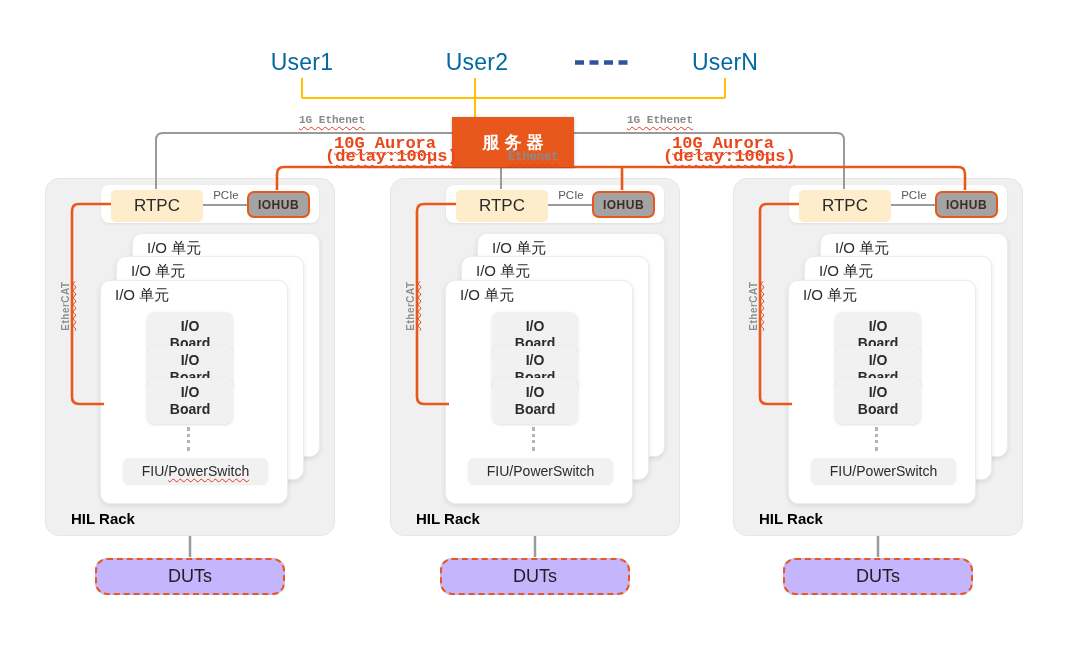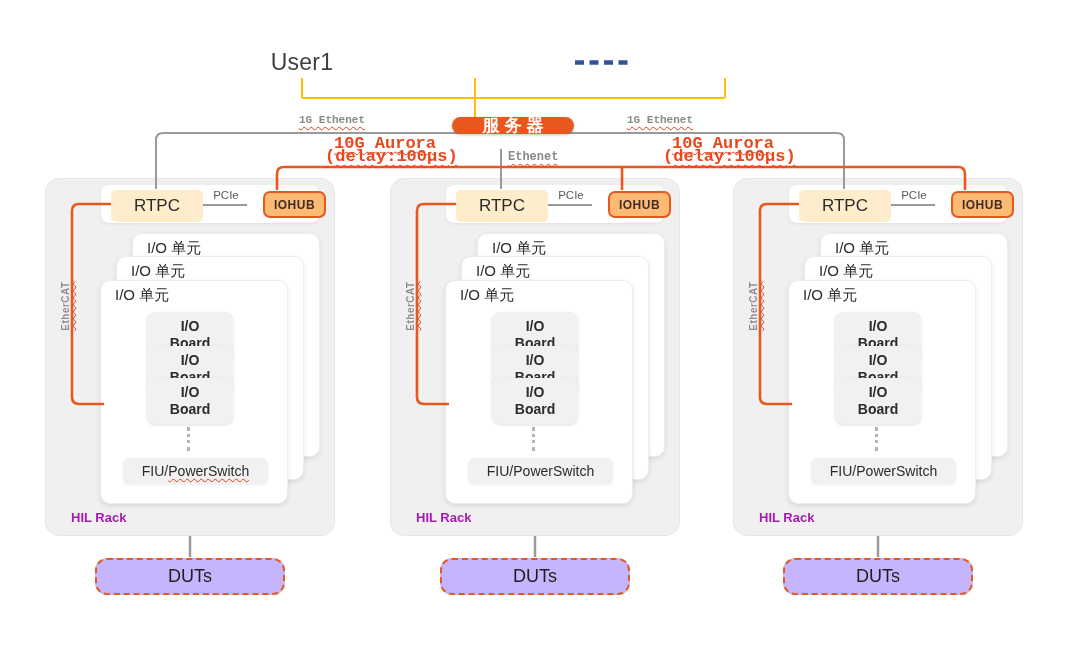--- a/index.html
+++ b/index.html
@@ -2,33 +2,33 @@
 <html><head>
 <meta charset="utf-8">
 <style>
   * { margin:0; padding:0; box-sizing:border-box; }
   html,body { background:#ffffff; }
   body { font-family:"Liberation Sans", sans-serif; }
   #canvas { position:relative; width:1080px; height:656px; background:#ffffff; overflow:hidden; }
 
   
   .user-label { position:absolute; top:49px; width:120px; text-align:center;
-    font-size:23px; color:#404040; letter-spacing:0.2px; }
+    font-size:23px; color:#0369a1; letter-spacing:0.2px; }
 
   
   .lbl { position:absolute; z-index:5; font-weight:bold; text-align:center;font-family:Liberation Mono, monospace; }
   .lbl-gray { color:#8a8a8a; font-size:11px; }
   .lbl-red  { color:#e8481c; font-size:17px; line-height:13px; }
   .wavy { text-decoration:underline; text-decoration-style:wavy;
           text-decoration-color:#e03c1e; text-decoration-thickness:1px;
           text-underline-offset:3px; }
 
   
-  .server { position:absolute; left:452px; top:117px; width:122px; height:17px;
-    background:#e8581c; border-radius:16px; z-index:4;
+  .server { position:absolute; left:452px; top:117px; width:122px; height:50px;
+    background:#e8581c; border-radius:0; z-index:4;
     display:flex; align-items:center; justify-content:center;
     color:#ffffff; font-weight:bold; font-size:17px; letter-spacing:5px;
     box-shadow:0 1px 3px rgba(0,0,0,.25); padding-left:5px; }
 
   
   #wires { position:absolute; left:0; top:0; z-index:3; pointer-events:none; }
 
   
   .rack { position:absolute; top:178px; width:290px; height:358px;
     background:#f0f0f0; border:1px solid #e6e6e6; border-radius:14px; z-index:2; }
@@ -36,23 +36,23 @@
 
   .hdr { position:absolute; left:55px; top:6px; width:218px; height:38px;
     background:#ffffff; border-radius:8px; box-shadow:0 1px 3px rgba(0,0,0,.08); z-index:1; }
   .rtpc { position:absolute; left:65px; top:11px; width:92px; height:32px;
     background:#fdedcb; border-radius:5px; z-index:2;
     display:flex; align-items:center; justify-content:center;
     font-size:17px; color:#2b2b2b; }
   .pcie { position:absolute; left:158px; top:10px; width:44px; z-index:2;
     text-align:center; font-size:11.5px; color:#5a5a5a; }
   .iohub { position:absolute; left:201px; top:12px; width:63px; height:27px;
-    background:#fdba74; border:2px solid #e8581c; border-radius:7px; z-index:2;
-    display:flex; align-items:center; justify-content:center;
-    font-size:12px; font-weight:bold; color:#402e26; letter-spacing:.5px;margin-left:16px; }
+    background:#a3a3a3; border:2px solid #e8581c; border-radius:7px; z-index:2;
+    display:flex; align-items:center; justify-content:center;
+    font-size:12px; font-weight:bold; color:#402e26; letter-spacing:.5px; }
 
   .unit { position:absolute; width:188px; height:224px; background:#ffffff;
     border:1px solid #ececec; border-radius:10px;
     box-shadow:0 2px 5px rgba(0,0,0,.10);
     font-size:15px; color:#2b2b2b; padding:5px 0 0 14px; }
   .unitA { left:86px; top:54px;  z-index:1; }
   .unitB { left:70px; top:77px;  z-index:2; }
   .unitC { left:54px; top:101px; z-index:3; }
 
   .board { position:absolute; left:101px; width:86px; height:46px;
@@ -67,38 +67,40 @@
     border-left:3px dotted #b5b5b5; z-index:4; }
 
   .fiu { position:absolute; left:77px; top:279px; width:145px; height:26px;
     background:#f1f1f1; border-radius:6px; z-index:4;
     text-align:center; font-size:14px; line-height:26px; color:#2b2b2b;
     box-shadow:0 1px 2px rgba(0,0,0,.08); }
   .spellcheck .fiu-word { text-decoration:underline; text-decoration-style:wavy;
     text-decoration-color:#e03c1e; text-decoration-thickness:1px; text-underline-offset:2px; }
 
   .hil { position:absolute; left:25px; top:331px; z-index:4;
-    font-size:13px; font-weight:bold; color:#a21caf; }
+    font-size:15px; font-weight:bold; color:#000000; }
 
   .ethercat { position:absolute; left:-19px; top:120px; width:80px; height:14px;
     transform:rotate(-90deg); text-align:center; z-index:4;
     font-size:10px; font-weight:bold; color:#8f8f8f; letter-spacing:.5px; }
 
   
   .duts { position:absolute; top:558px; width:190px; height:37px;
     background:#c4b5fd; border:2.5px dashed #e8581c; border-radius:12px; z-index:2;
     display:flex; align-items:center; justify-content:center;
     font-size:18px; color:#1f1f1f; }
 </style>
 </head>
 <body>
 
 <div id="canvas">
 
   <div class="user-label" style="left:242px;">User1</div>
+  <div class="user-label" style="left:417px;">User2</div>
+  <div class="user-label" style="left:665px;">UserN</div>
 
   <svg id="wires" width="1080" height="656">
 
     <path d="M575,62.5 H633" stroke="#2f5597" stroke-width="4.5" stroke-dasharray="9 5.5" fill="none"></path>
 
     <path d="M302,78 V98 M725,78 V98 M302,98 H725 M475,78 V117" stroke="#ffc000" stroke-width="2" fill="none"></path>
 
     <path d="M156,189 V140 Q156,133 163,133 H837 Q844,133 844,140 V189" stroke="#9a9a9a" stroke-width="2" fill="none"></path>
 
     <path d="M501,149 V189" stroke="#9a9a9a" stroke-width="2" fill="none"></path>

